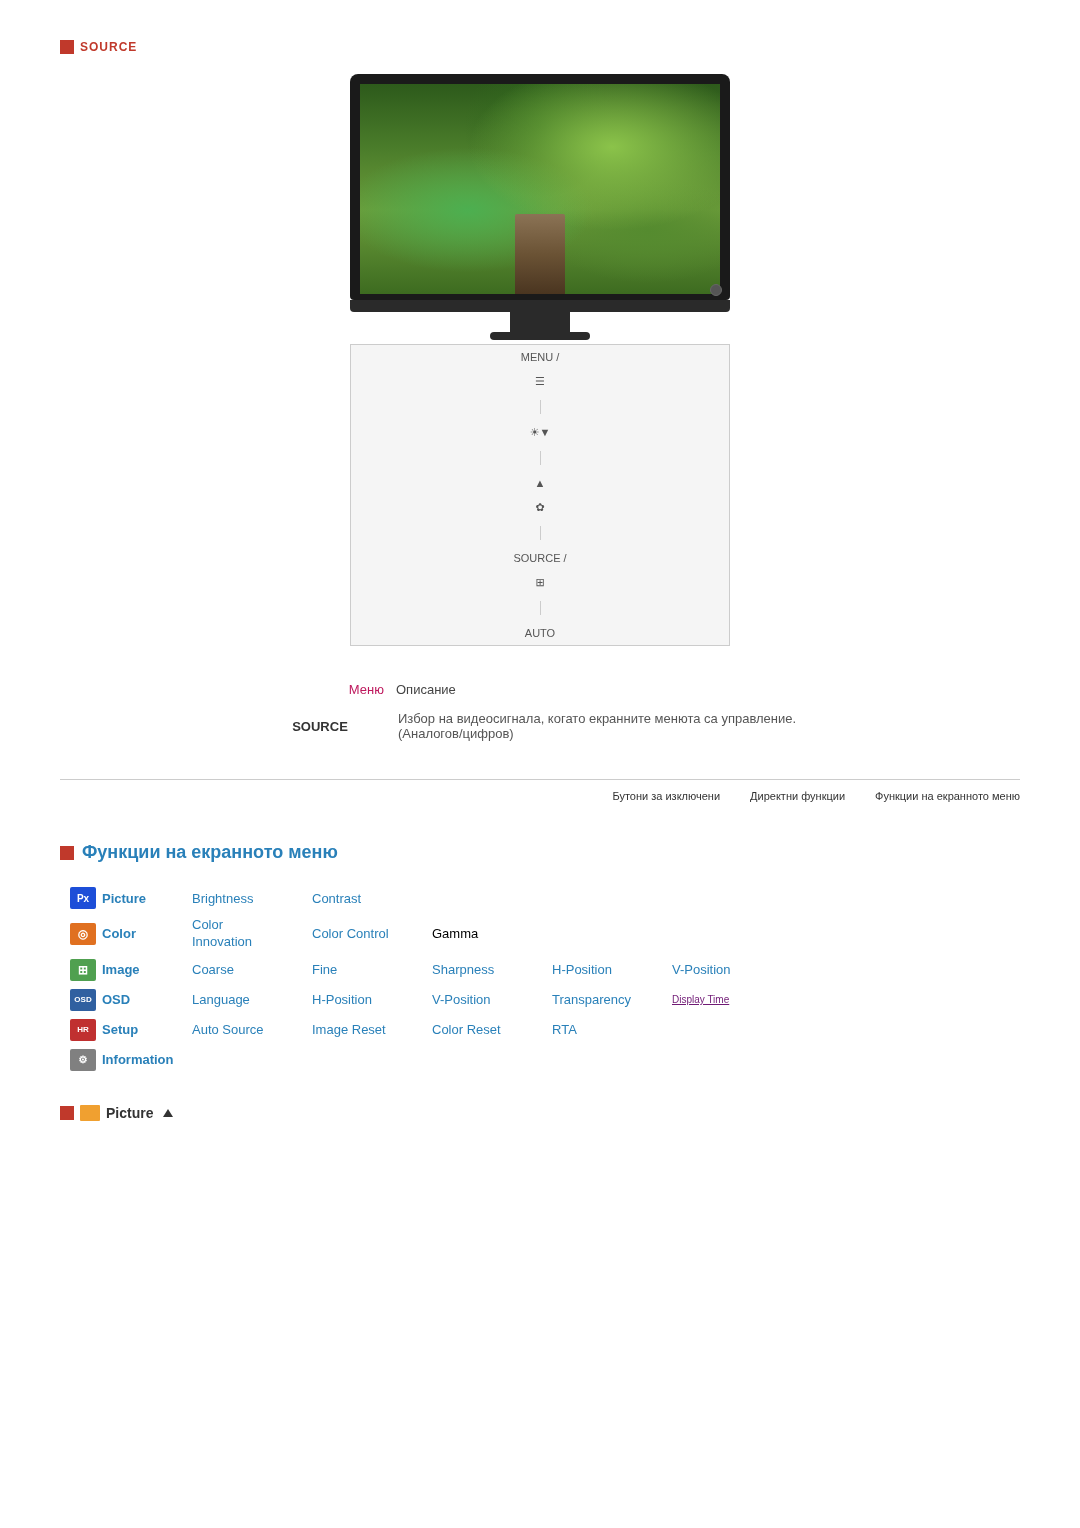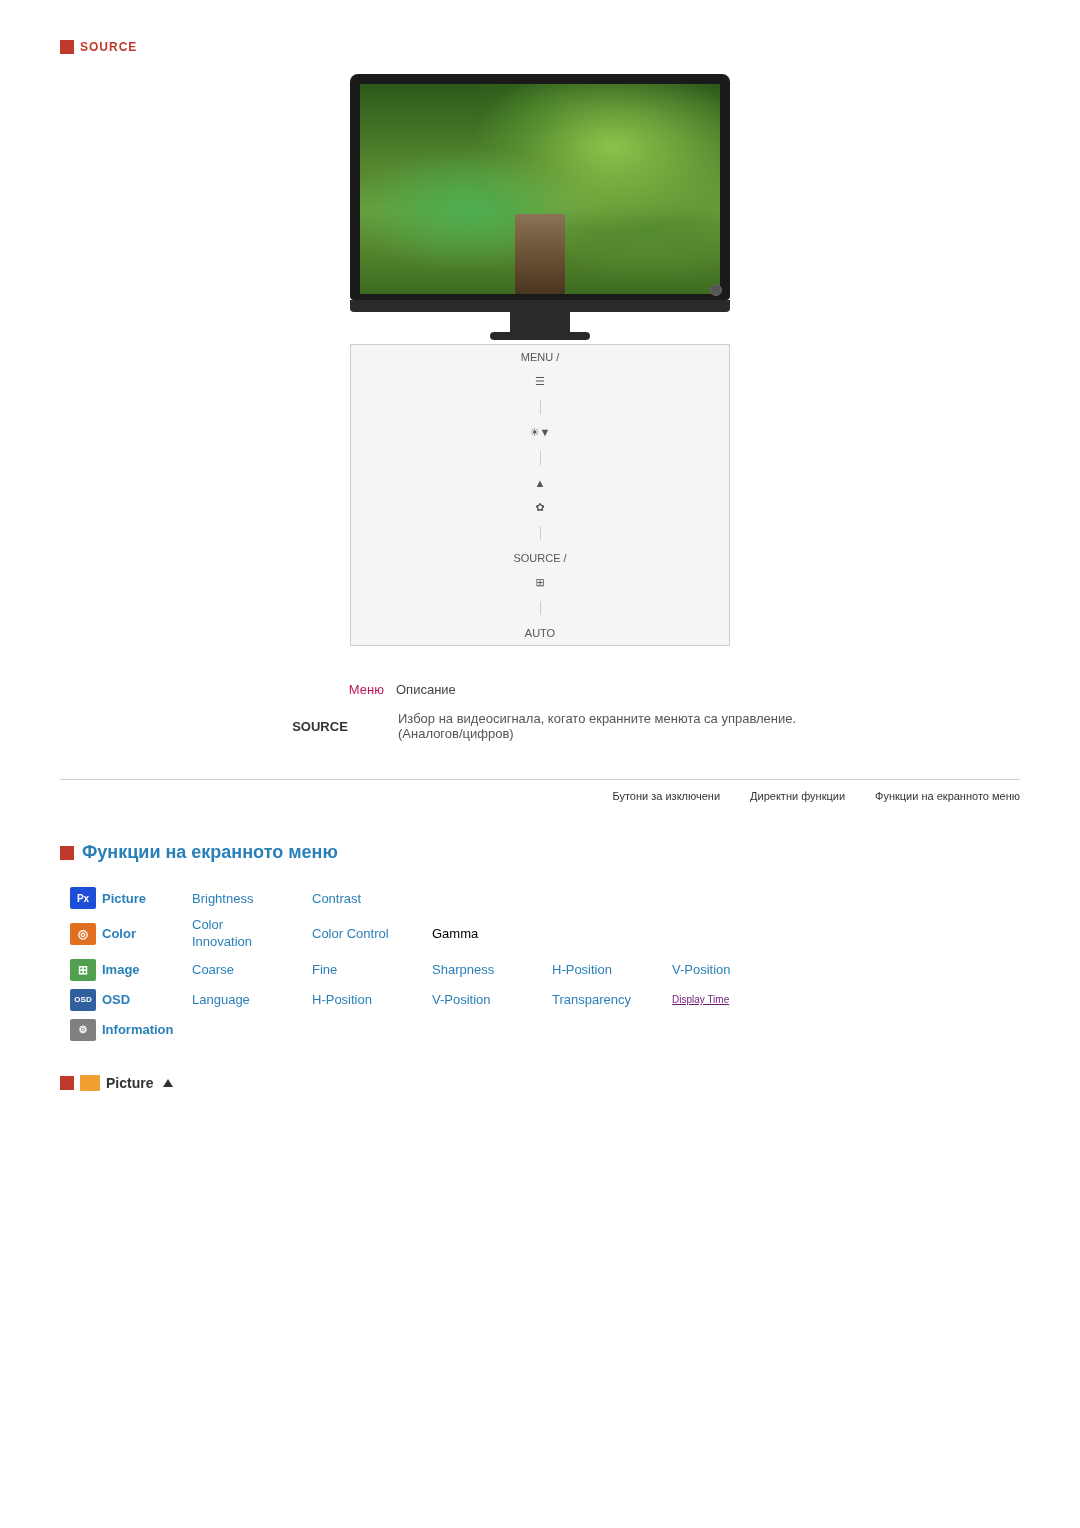--- a/index.html
+++ b/index.html
@@ -293,20 +293,28 @@
     <div style="display:flex; align-items:center; padding: 4px 0;">
       <div style="width:26px; height:22px; background:#3060a0; color:#fff; font-size:8px; font-weight:bold; display:flex; align-items:center; justify-content:center; border-radius:2px; margin-right:6px;">OSD</div>
       <span style="color:#2980b9; font-weight:bold; font-size:13px; width:90px;">OSD</span>
       <span style="color:#2980b9; font-size:13px; width:120px;">Language</span>
       <span style="color:#2980b9; font-size:13px; width:120px;">H-Position</span>
       <span style="color:#2980b9; font-size:13px; width:120px;">V-Position</span>
       <span style="color:#2980b9; font-size:13px; width:120px;">Transparency</span>
       <span style="color:#701a75; font-size:10px; width:120px;text-decoration:underline;">Display Time</span>
     </div>
 
+    <div style="display:flex; align-items:center; padding: 4px 0;">
+      <div style="width:26px; height:22px; background:#c03030; color:#fff; font-size:8px; font-weight:bold; display:flex; align-items:center; justify-content:center; border-radius:2px; margin-right:6px;">HR</div>
+      <span style="color:#2980b9; font-weight:bold; font-size:13px; width:90px;">Setup</span>
+      <span style="color:#2980b9; font-size:13px; width:120px;">Auto Source</span>
+      <span style="color:#2980b9; font-size:13px; width:120px;">Image Reset</span>
+      <span style="color:#2980b9; font-size:13px; width:120px;">Color Reset</span>
+      <span style="color:#2980b9; font-size:13px; width:120px;">RTA</span>
+    </div>
 
     <div style="display:flex; align-items:center; padding: 4px 0;">
       <div style="width:26px; height:22px; background:#808080; color:#fff; font-size:10px; font-weight:bold; display:flex; align-items:center; justify-content:center; border-radius:2px; margin-right:6px;">⚙</div>
       <span style="color:#2980b9; font-weight:bold; font-size:13px; width:90px;">Information</span>
     </div>
 
   </div>
 </div>
 
 <div class="picture-label-row">

